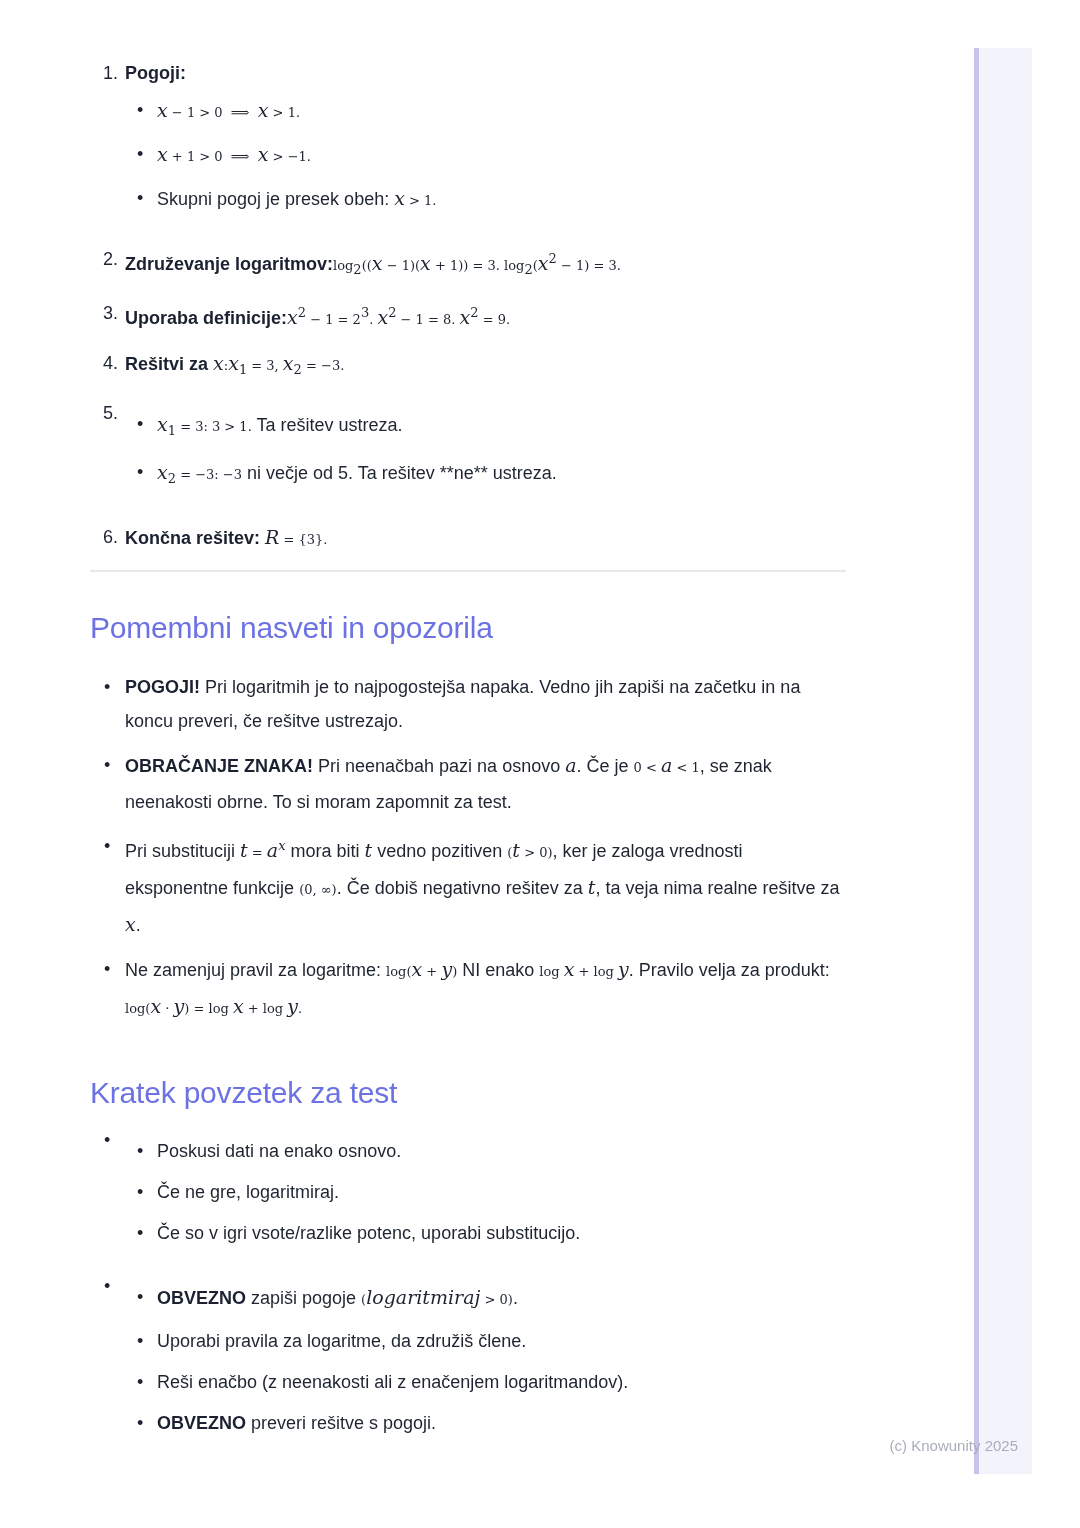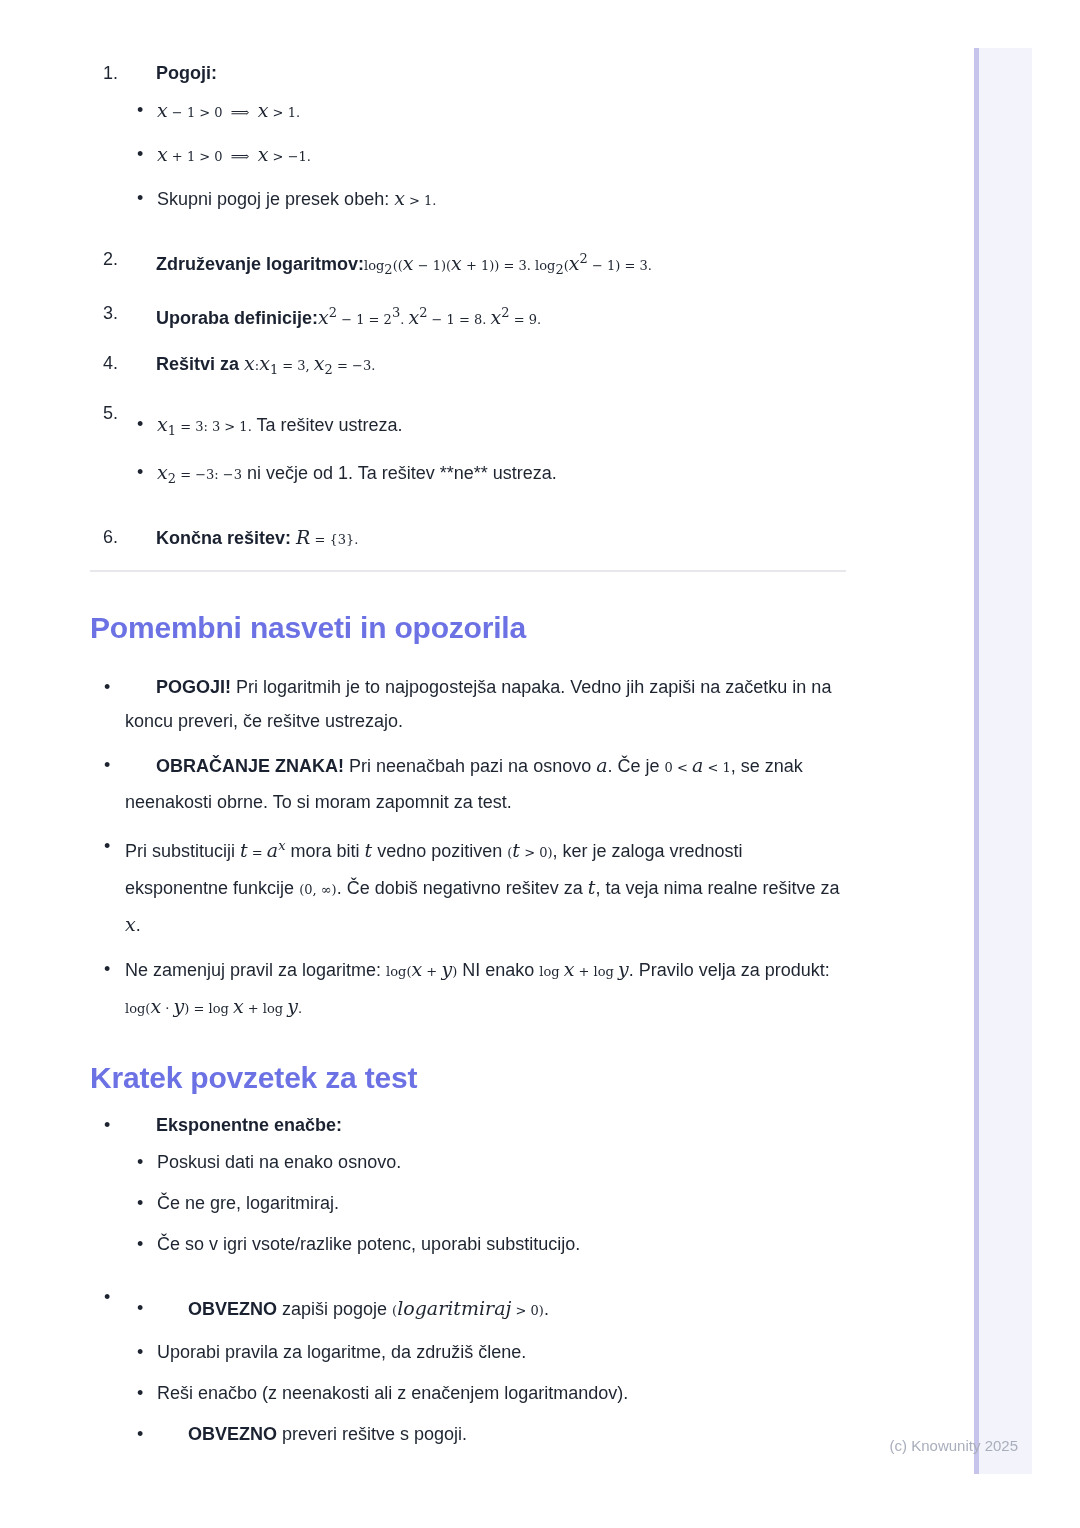--- a/index.html
+++ b/index.html
@@ -31,35 +31,35 @@
   ul.tips>li>.dot{flex:0 0 21px;}
   ul.sub{margin-top:11px;}
   ul.sub>li{padding-left:12px;font-size:18px;line-height:26px;margin-bottom:15px;}
   ul.sub>li>.dot{flex:0 0 20px;}
   ul.summary>li{padding-left:14px;font-size:18px;line-height:26px;margin-bottom:12px;}
   ul.summary>li>.dot{flex:0 0 21px;}
   .dot{color:#1e2531;}
   .li-body{flex:1 1 auto;}
 
   
-  .seg-b{font-weight:700;color:#1a2130;margin-left:31px;}
+  .seg-b{font-weight:700;color:#1a2130;}
   .seg-p{}
   .seg-m{font-family:"DejaVu Serif","DejaVu Sans",serif;font-size:13px;}
   .seg-i{font-family:"DejaVu Serif","DejaVu Sans",serif;font-style:italic;font-size:19px;}
   .seg-sub{font-family:"DejaVu Serif","DejaVu Sans",serif;font-size:13px;vertical-align:-4px;}
   .seg-sup{font-family:"DejaVu Serif","DejaVu Sans",serif;font-size:13px;vertical-align:7px;}
   .seg-isup{font-family:"DejaVu Serif","DejaVu Sans",serif;font-style:italic;font-size:13px;vertical-align:7px;}
 
   .divider{border:none;border-top:2px solid var(--divider,#e8e8ec);margin:12px 0 0 0;width:756px;}
   h2.sect{
-    margin:38px 0 0 0;font-size:30px;line-height:36px;font-weight:700;
+    margin:38px 0 0 0;font-size:30px;line-height:36px;font-weight:400;
     color:var(--accent,#6c72e4);letter-spacing:-0.2px;
   }
   ul.tips{margin-top:24px;}
-  h2.sect.second{margin-top:34px;}
+  h2.sect.second{margin-top:49px;}
   ul.summary{margin-top:16px;}
 
   .footer{
     position:absolute;top:1437px;right:62px;z-index:3;
     font-size:15px;color:var(--footer-text,#a9aebc);
   }
 </style>
 </head>
 <body>
 
@@ -118,21 +118,21 @@
             <ul class="blist sub">
               <li>
                 <span class="dot">•</span>
                 <div class="li-body">
                   <div><span class="seg-i">x</span><span class="seg-sub">1</span><span class="seg-m"> = 3: 3 &gt; 1.</span><span class="seg-p"> Ta rešitev ustreza.</span></div>
                 </div>
               </li>
               <li>
                 <span class="dot">•</span>
                 <div class="li-body">
-                  <div><span class="seg-i">x</span><span class="seg-sub">2</span><span class="seg-m"> = −3: −3</span><span class="seg-p"> ni večje od 1. Ta rešitev **ne** ustreza.</span></div>
+                  <div><span class="seg-i">x</span><span class="seg-sub">2</span><span class="seg-m"> = −3: −3</span><span class="seg-p"> ni večje od 5. Ta rešitev **ne** ustreza.</span></div>
                 </div>
               </li>
             </ul>
           </div>
         </div>
         <div class="oli">
           <span class="oli-num">6.</span>
           <div class="oli-body">
             <div><span class="seg-b">Končna rešitev: </span><span class="seg-i">R</span><span class="seg-m"> = {3}.</span></div>
           </div>
@@ -167,21 +167,20 @@
             <div><span class="seg-p">Ne zamenjuj pravil za logaritme: </span><span class="seg-m">log(</span><span class="seg-i">x</span><span class="seg-m"> + </span><span class="seg-i">y</span><span class="seg-m">)</span><span class="seg-p"> NI enako </span><span class="seg-m">log </span><span class="seg-i">x</span><span class="seg-m"> + log </span><span class="seg-i">y</span><span class="seg-p">. Pravilo velja za produkt: </span><span class="seg-m">log(</span><span class="seg-i">x</span><span class="seg-m"> · </span><span class="seg-i">y</span><span class="seg-m">) = log </span><span class="seg-i">x</span><span class="seg-m"> + log </span><span class="seg-i">y</span><span class="seg-m">.</span></div>
           </div>
         </li>
       </ul>
 
     <h2 class="sect second">Kratek povzetek za test</h2>
     <ul class="blist summary">
         <li>
           <span class="dot">•</span>
           <div class="li-body">
-            <div><span class="seg-b">Eksponentne enačbe:</span></div>
             <ul class="blist sub">
               <li>
                 <span class="dot">•</span>
                 <div class="li-body">
                   <div><span class="seg-p">Poskusi dati na enako osnovo.</span></div>
                 </div>
               </li>
               <li>
                 <span class="dot">•</span>
                 <div class="li-body">

